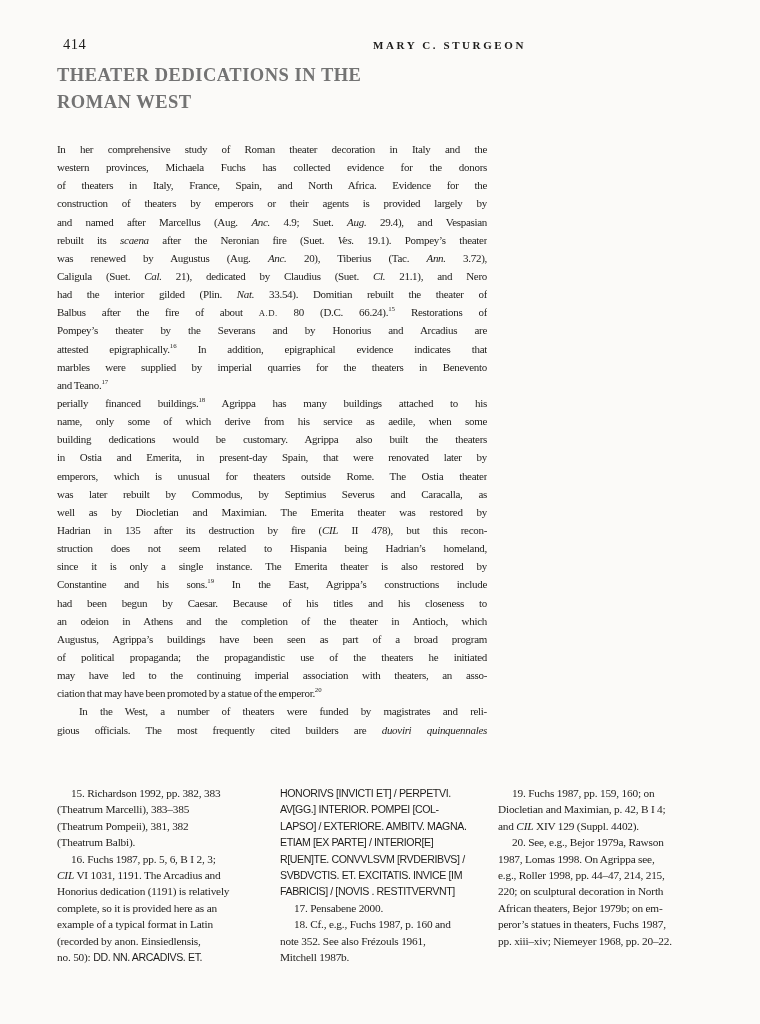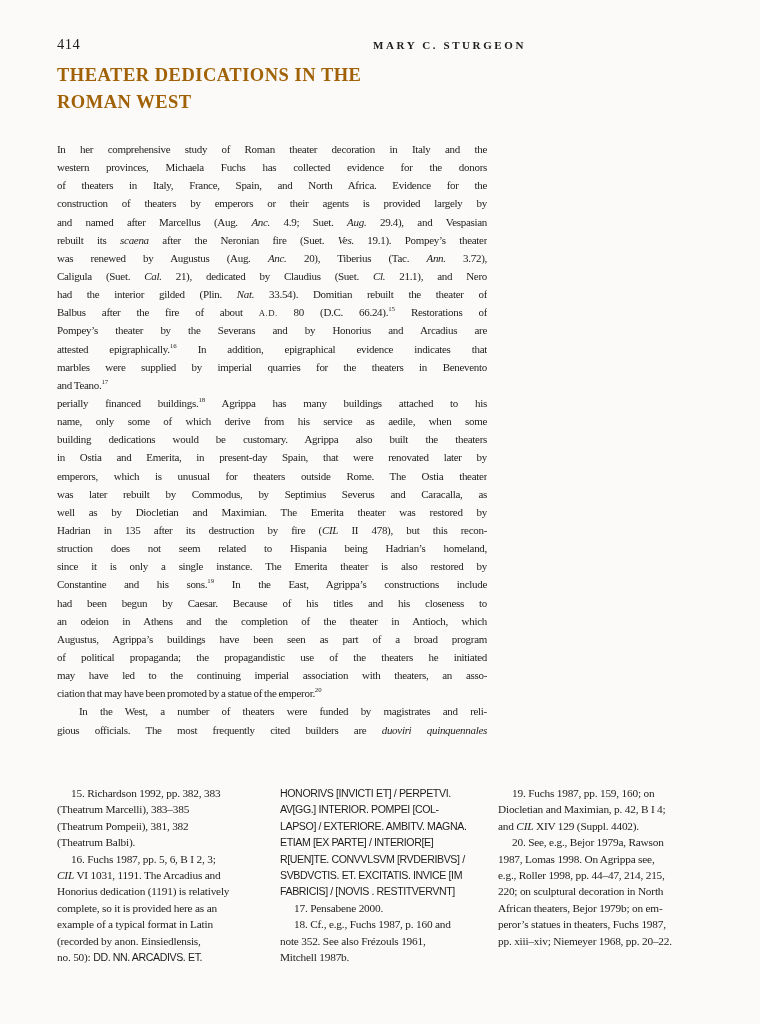--- a/index.html
+++ b/index.html
@@ -10,36 +10,36 @@
     color: #1e1d1b;
     overflow: hidden;
   }
   .page {
     position: relative;
     width: 760px; height: 1024px;
     background: #fbfaf8;
   }
   
   .page-number {
-    position: absolute; left: 57px; top: 36px;
+    position: absolute; left: 63px; top: 36px;
     font-size: 14.5px; letter-spacing: 0.5px;
   }
   .running-head {
     position: absolute; left: 345px; top: 39px;
     font-size: 11px; font-weight: 700; letter-spacing: 2.6px;
     white-space: nowrap;
     margin-left: 28px;
   }
   
   .article-title {
     position: absolute; left: 57px; top: 62px;
     margin: 0;
     font-size: 18.5px; line-height: 27px;
     font-weight: 700; letter-spacing: 0.5px;
-    color: #a16207;
+    color: #737373;
   }
   .article-title .tl { display: block; }
   
   .body-text {
     position: absolute; left: 57px; top: 140px; width: 430px;
     font-size: 11px; letter-spacing: -0.3px; word-spacing: -0.5px;
   }
   .para .tline {
     height: 18.15px; line-height: 18.15px;
     overflow: hidden;

